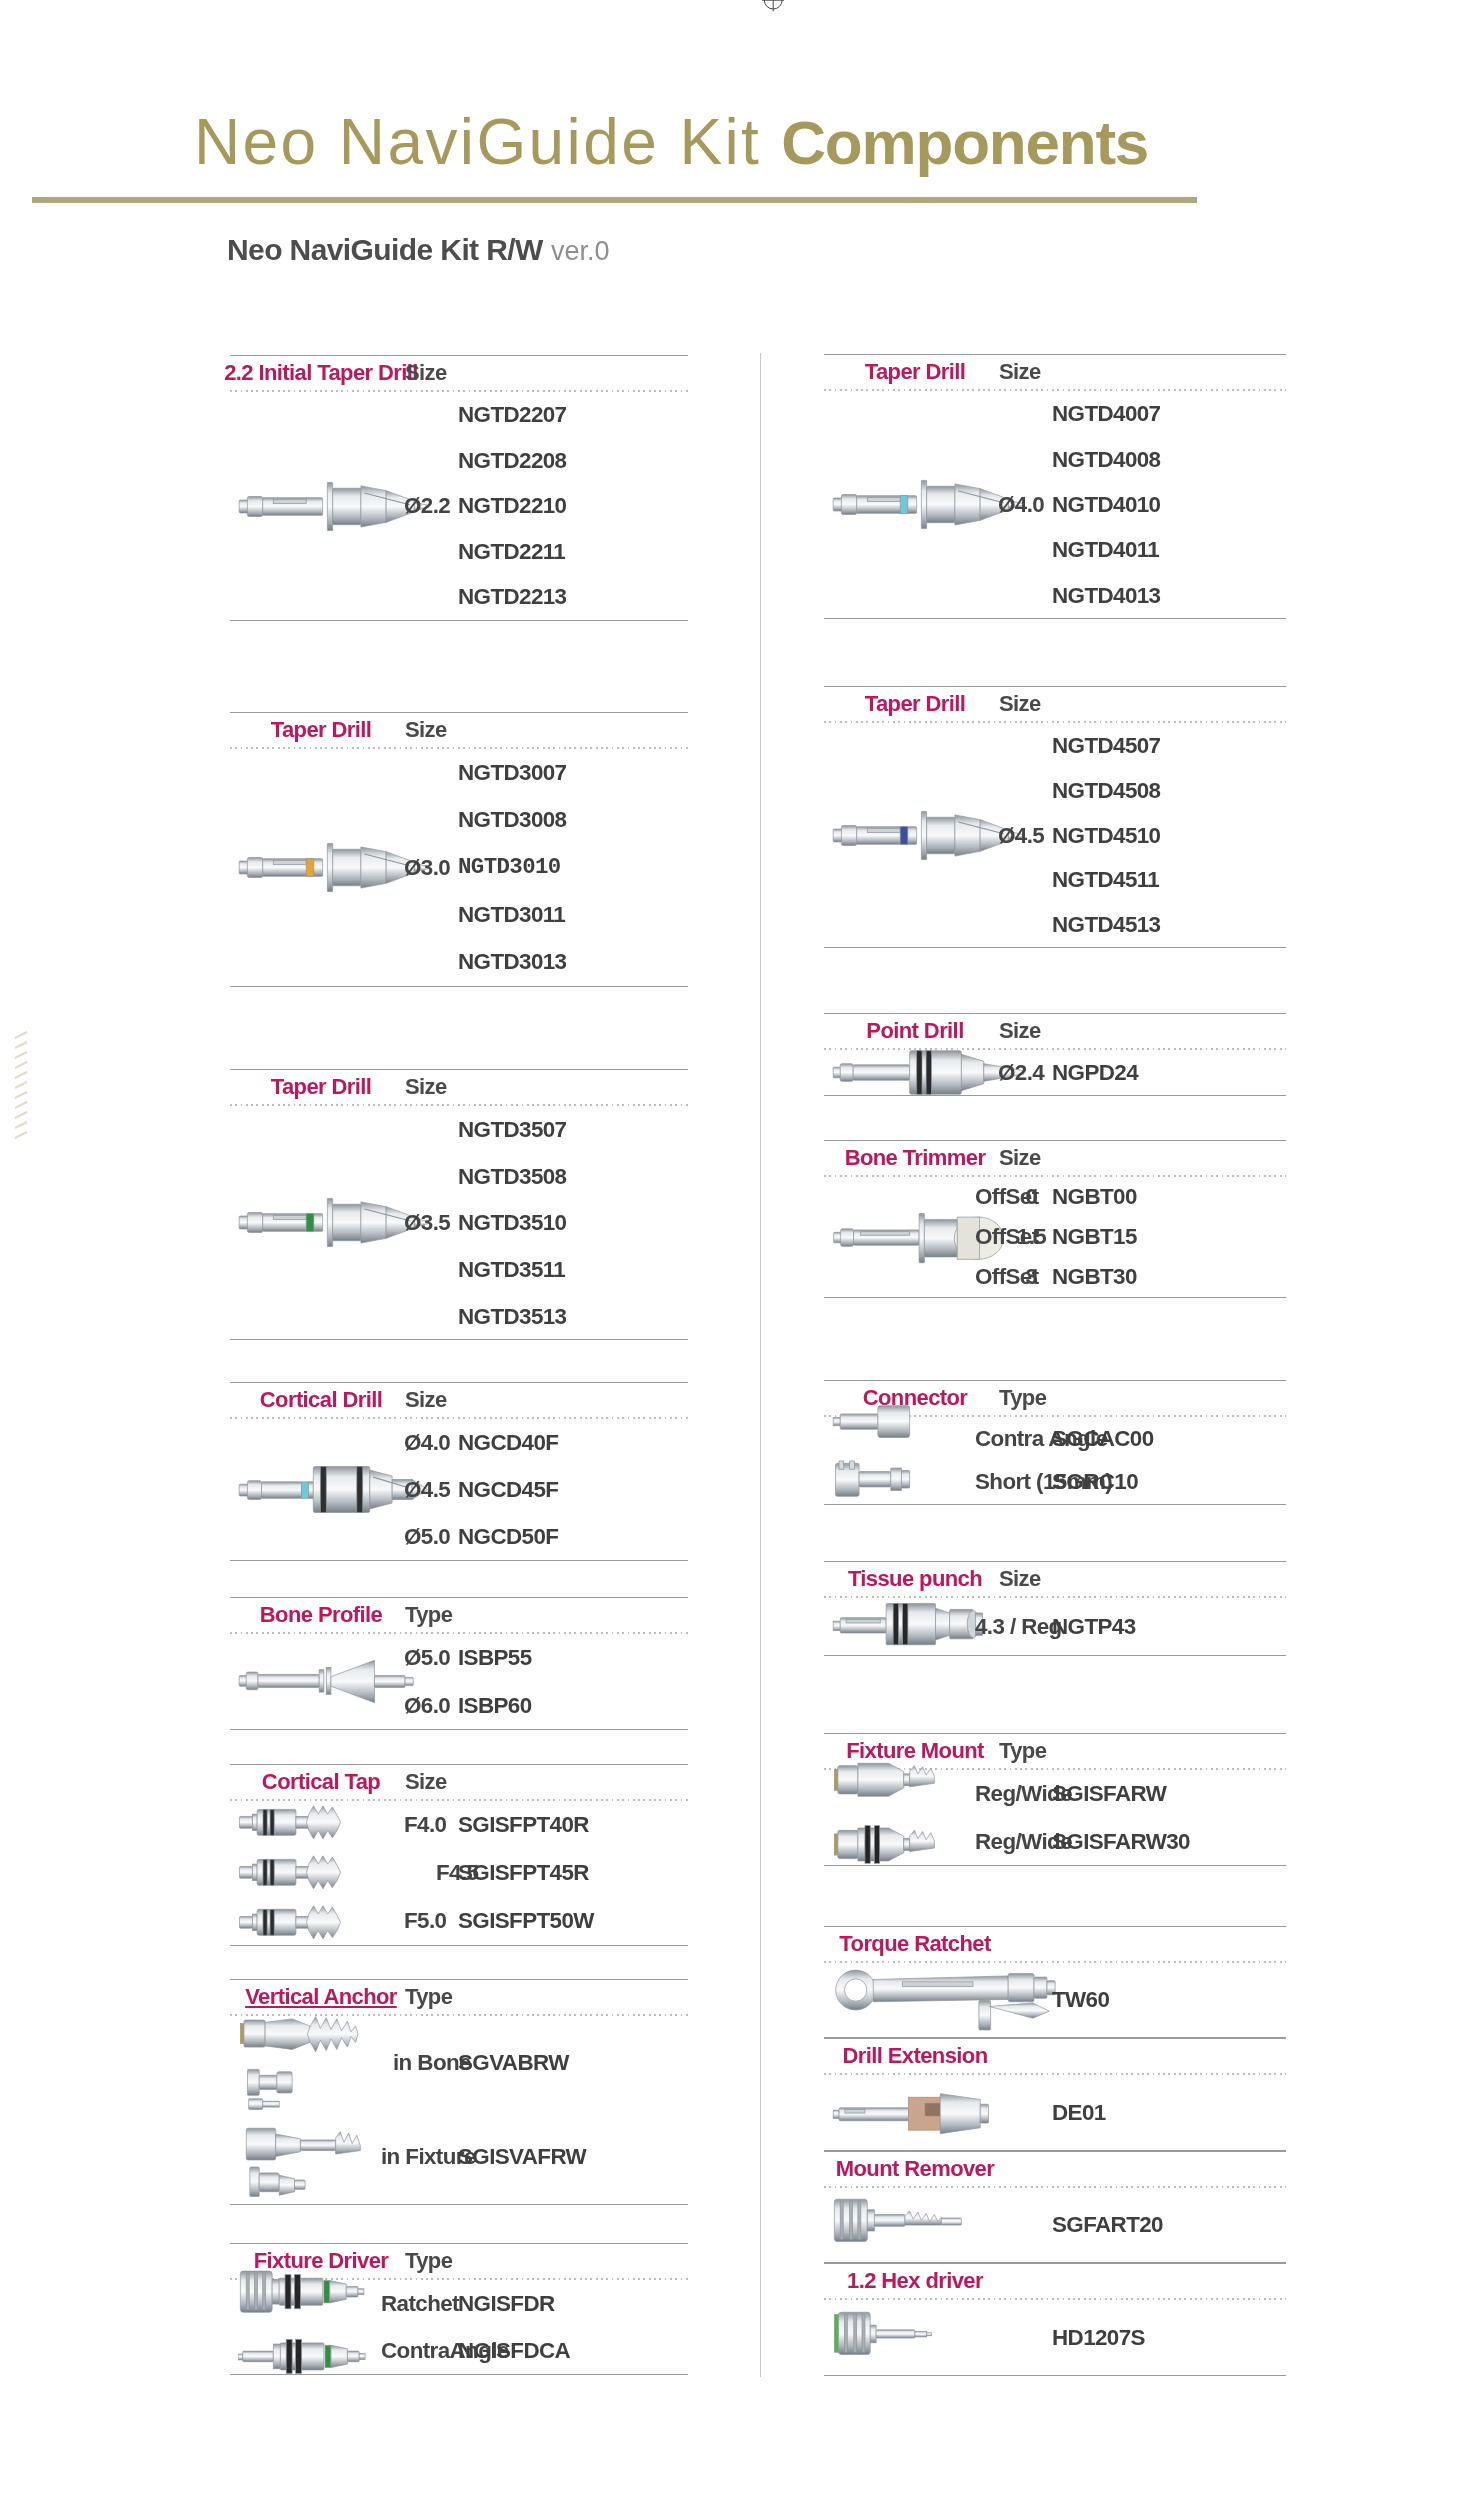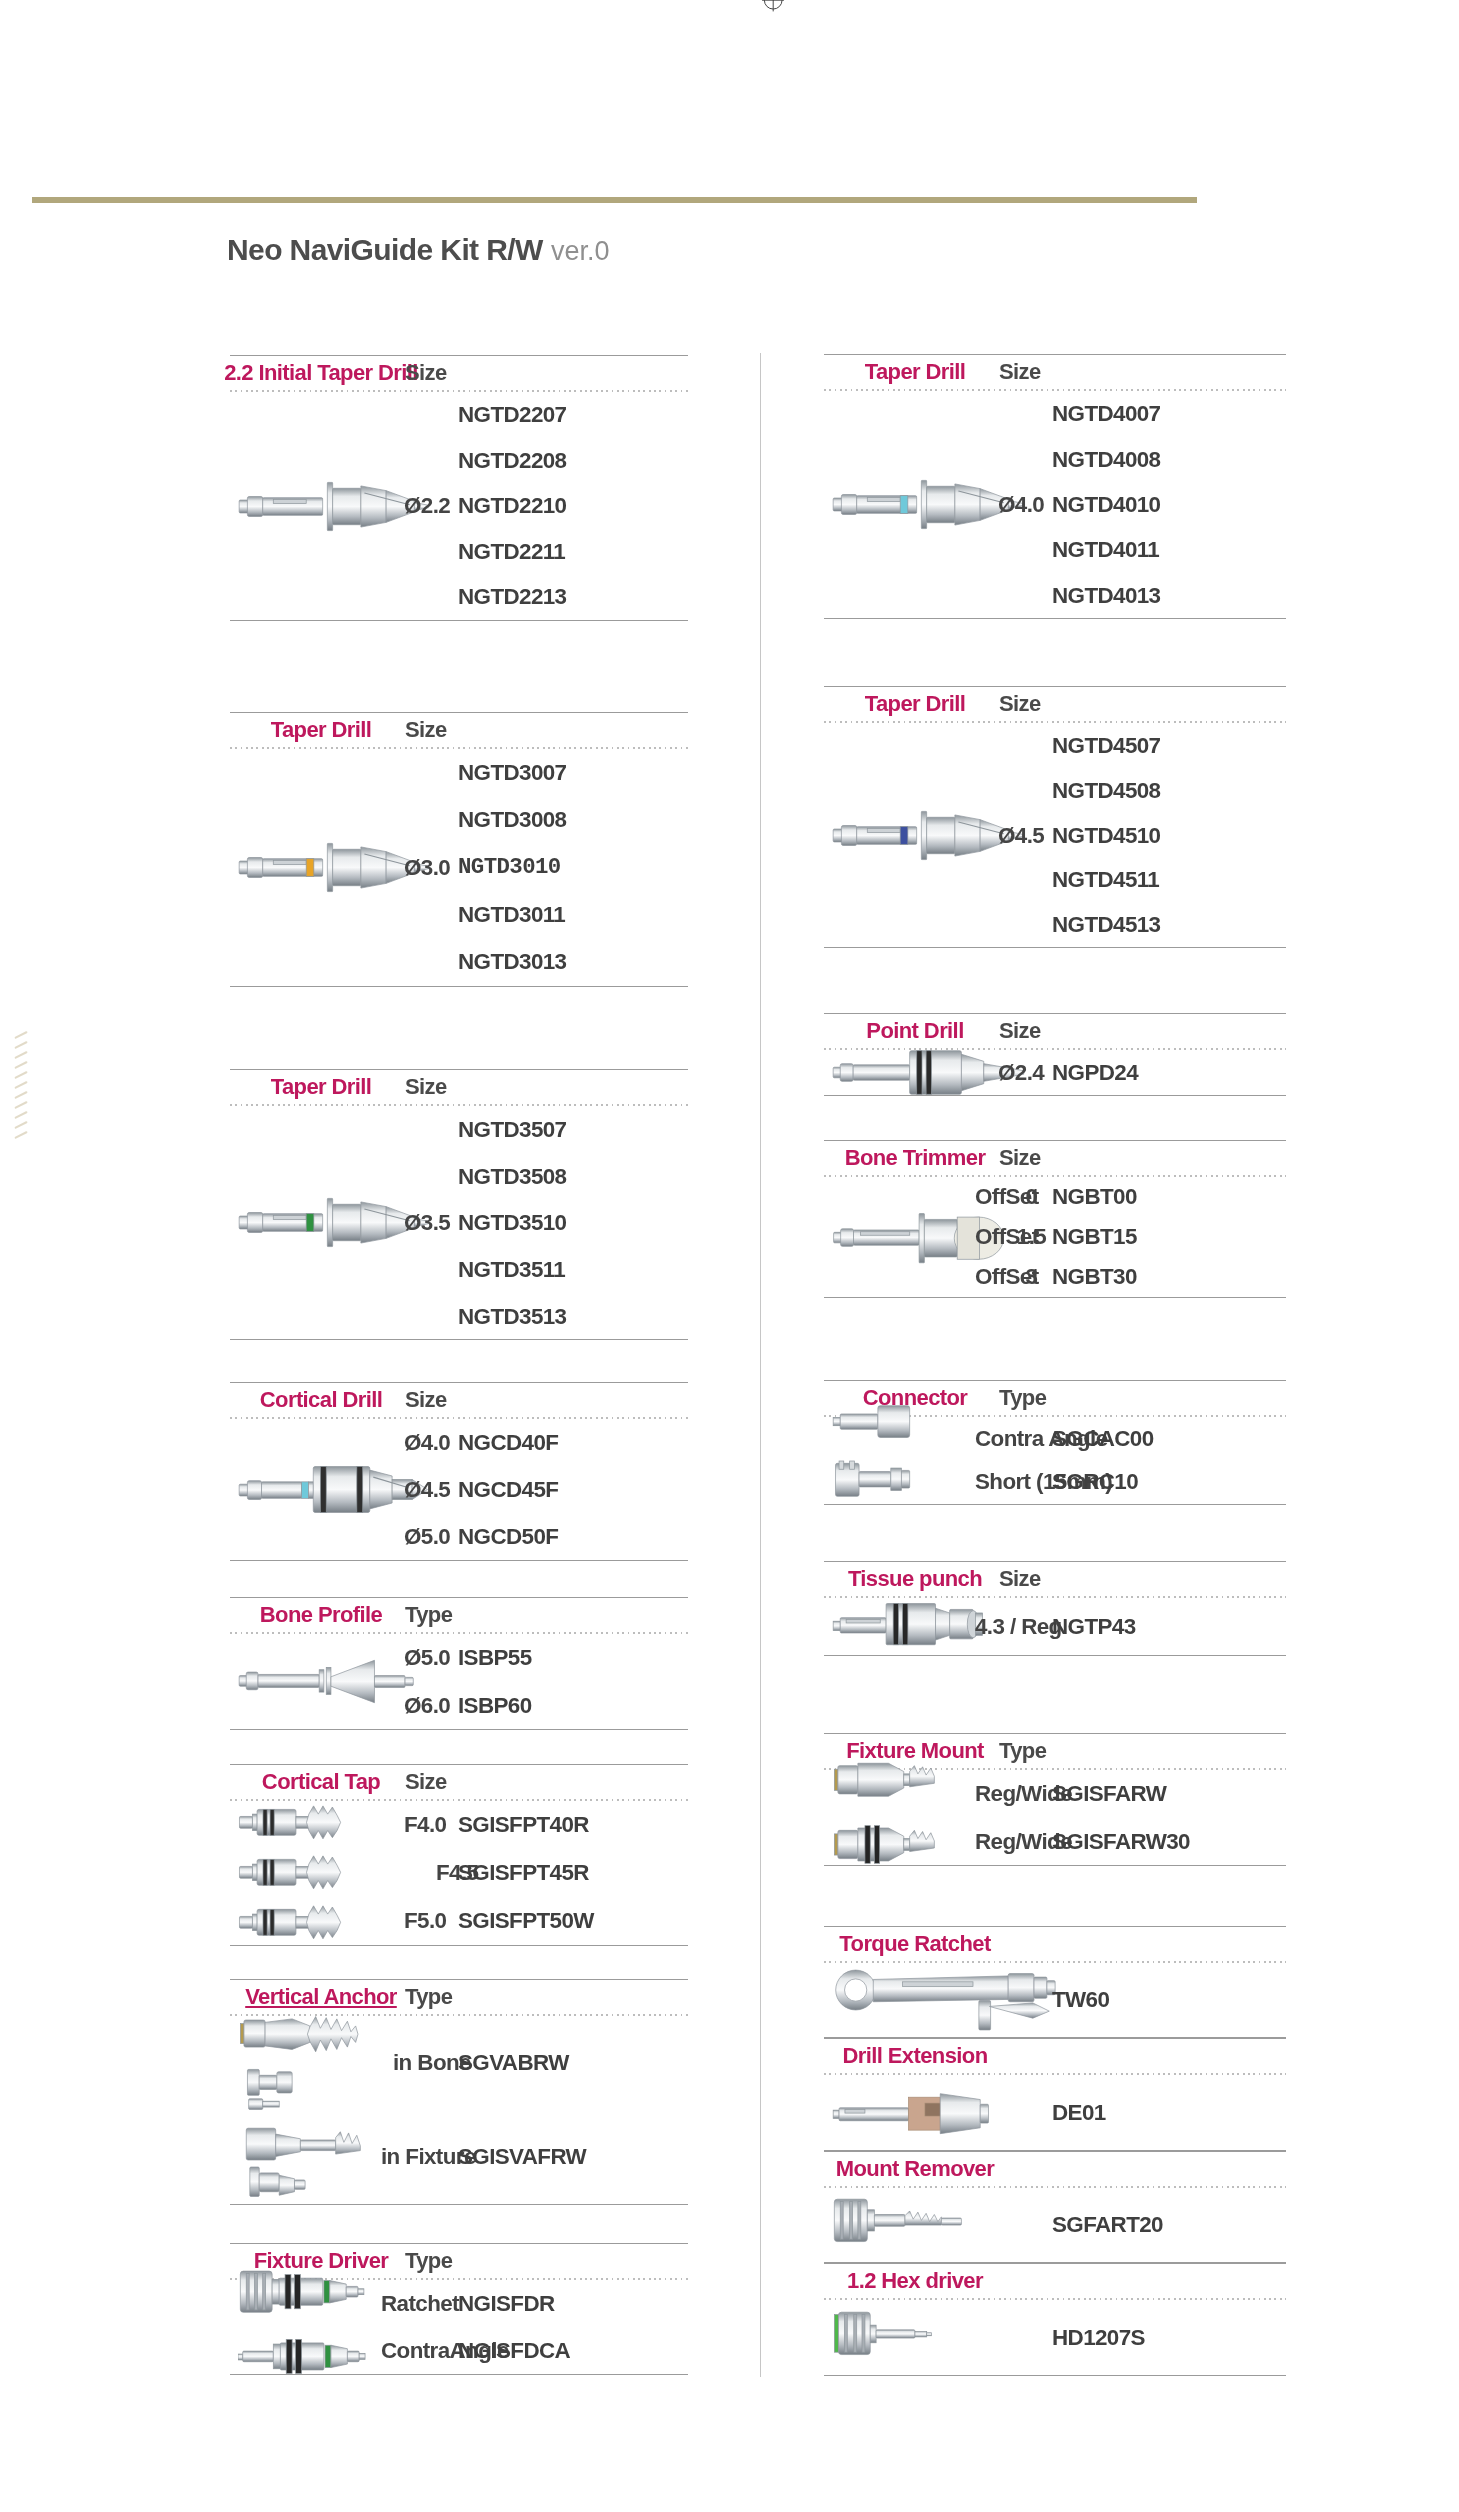--- a/index.html
+++ b/index.html
@@ -57,20 +57,23 @@
       </linearGradient>
     </defs>
   </svg>
 
   <svg class="regmark" width="22.4" height="22.4" viewBox="0 0 38 38">
     <circle cx="19" cy="19" r="15" fill="none" stroke="#3a3a3a" stroke-width="1.6"></circle>
     <line x1="19" y1="0" x2="19" y2="38" stroke="#3a3a3a" stroke-width="1.6"></line>
     <line x1="0" y1="19" x2="38" y2="19" stroke="#3a3a3a" stroke-width="1.6"></line>
   </svg>
 
+  <div class="title-row">
+    <span class="title-light" style="color: rgb(165, 154, 92);">Neo NaviGuide Kit</span><span class="title-bold" style="color: rgb(165, 154, 92);">Components</span>
+  </div>
   <div class="gold-bar" style="background: rgb(177, 167, 124);"></div>
   <div class="subtitle-row">
     <span class="subtitle-main">Neo NaviGuide Kit R/W</span><span class="subtitle-ver">ver.0</span>
   </div>
 
   <div id="watermark">
       <div class="wm-dash" style="left: 14px; top: 1034px;"></div>
       <div class="wm-dash" style="left: 14px; top: 1044px;"></div>
       <div class="wm-dash" style="left: 14px; top: 1054px;"></div>
       <div class="wm-dash" style="left: 14px; top: 1064px;"></div>

